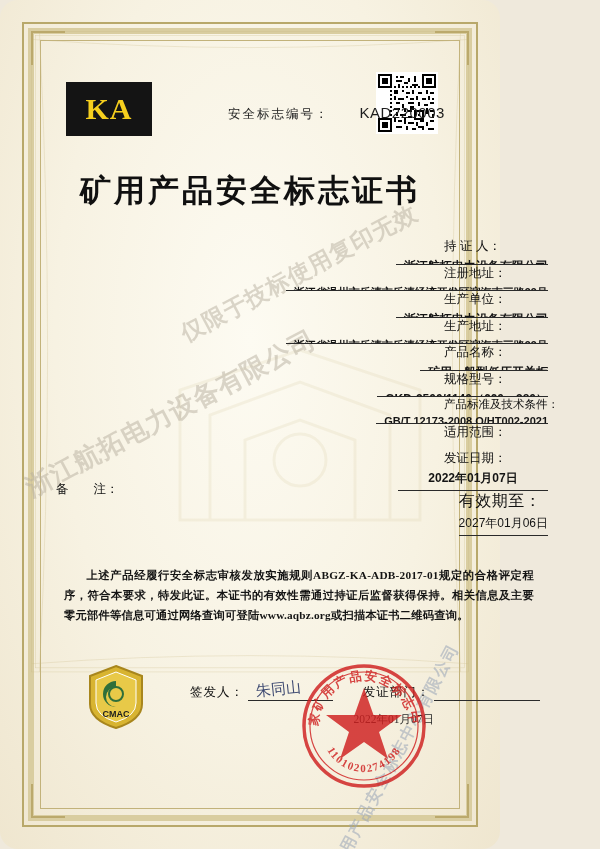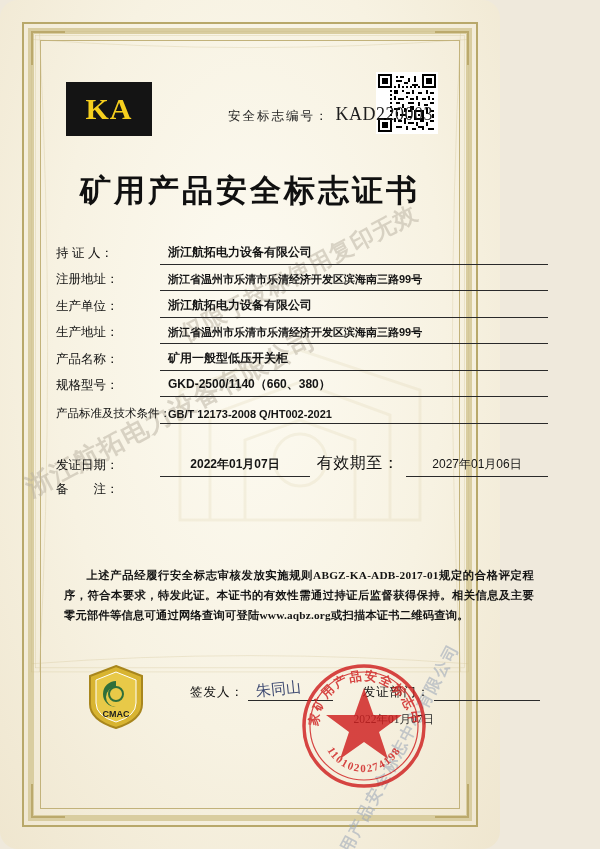--- a/index.html
+++ b/index.html
@@ -100,23 +100,23 @@
   
   .serial {
     position: absolute;
     left: 228px; top: 104px;
     font-size: 12.5px;
     color: #1d1d1d;
     letter-spacing: .5px;
   }
   .serial .label { letter-spacing: 2px; }
   .serial .value {
-    margin-left: 2px;
-    font-family: Liberation Serif, serif;
-    font-size: 18px;
+    margin-left: 26px;
+    font-family: Liberation Sans, sans-serif;
+    font-size: 15px;
   }
 
   
   .title {
     position: absolute;
     left: 0; right: 0; top: 170px;
     text-align: center;
     font-family: "Liberation Serif", serif;
     font-weight: bold;
     font-size: 31px;
@@ -127,20 +127,21 @@
   
   .fields {
     position: absolute;
     left: 56px; top: 238px;
     width: 492px;
   }
   .row {
     display: flex;
     align-items: flex-end;
     height: 26.5px;
+    flex-direction: column;
   }
   .row .lbl {
     width: 104px;
     font-size: 12.5px;
     color: #111;
     letter-spacing: 0px;
     white-space: nowrap;
     padding-bottom: 3px;
   }
   .row .lbl.tight { letter-spacing: 0px; font-size: 11.5px; }
@@ -470,20 +471,21 @@
       <div class="lbl">规格型号：</div>
       <div class="val">GKD-2500/1140（660、380）</div>
     </div>
 
     <div class="row">
       <div class="lbl tight">产品标准及技术条件：</div>
       <div class="val small">GB/T 12173-2008 Q/HT002-2021</div>
     </div>
 
     <div class="row">
+      <div class="lbl">适用范围：</div>
     </div>
 
     <div class="row dual">
       <div class="lbl">发证日期：</div>
       <div class="val1">2022年01月07日</div>
       <div class="mid">有效期至：</div>
       <div class="val2">2027年01月06日</div>
     </div>
 
     <div class="row remark">

